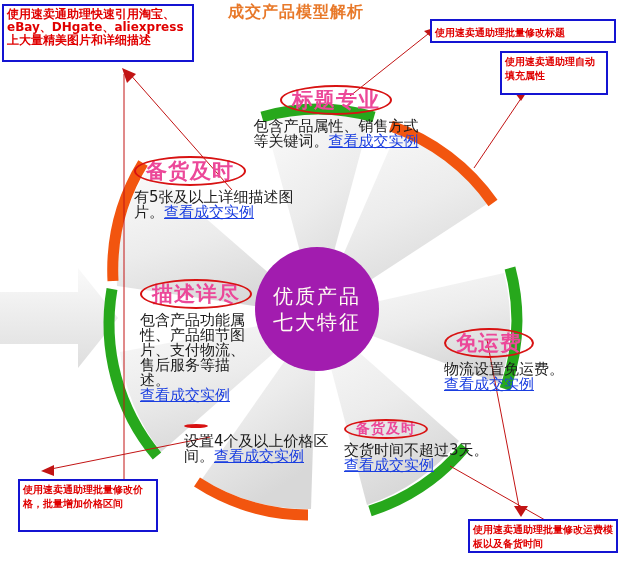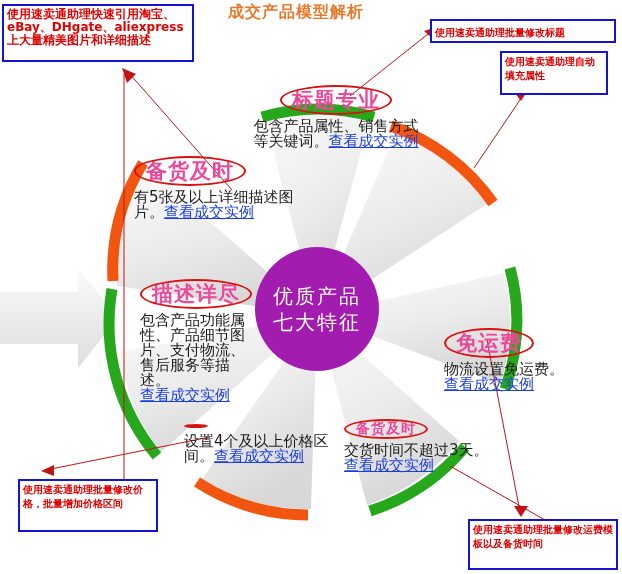--- a/index.html
+++ b/index.html
@@ -21,21 +21,21 @@
     position:absolute;border:2px solid #1414d2;background:#ffffff;
     color:#e00000;font-size:10px;line-height:13.5px;
     padding:2px 3px;box-sizing:border-box;font-weight:bold;
     letter-spacing:0px;
   }
   .callout.mixed{font-size:12px;line-height:13px;}
   #cal-tl{left:2px;top:4px;width:192px;height:58px;}
   #cal-title{left:430px;top:19px;width:186px;height:24px;line-height:19px;}
   #cal-attr{left:500px;top:51px;width:108px;height:44px;}
   #cal-price{left:18px;top:479px;width:140px;height:53px;}
-  #cal-ship{left:468px;top:519px;width:150px;height:51px;}
+  #cal-ship{left:468px;top:519px;width:150px;height:34px;}
 
   
   svg.wheel{position:absolute;left:0;top:0;width:622px;height:574px;}
 
   
   .sector{position:absolute;box-sizing:border-box;}
   .s-head{
     position:relative;display:inline-block;
     font-size:20px;font-weight:bold;color:#ec4899;
     padding:2px 12px;letter-spacing:1px;white-space:nowrap;

